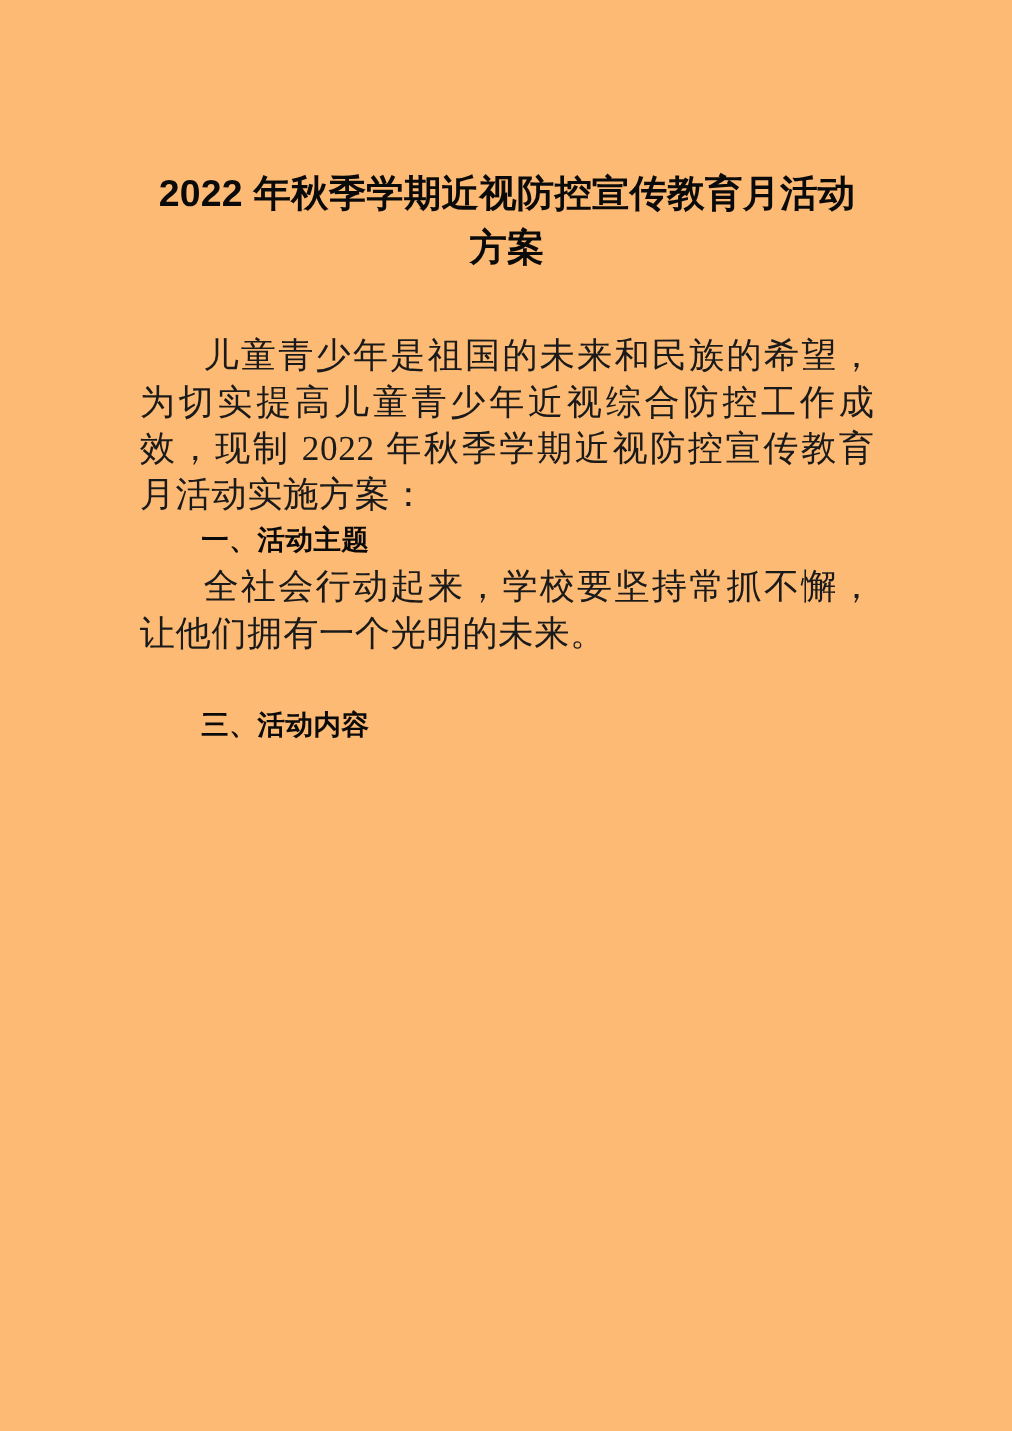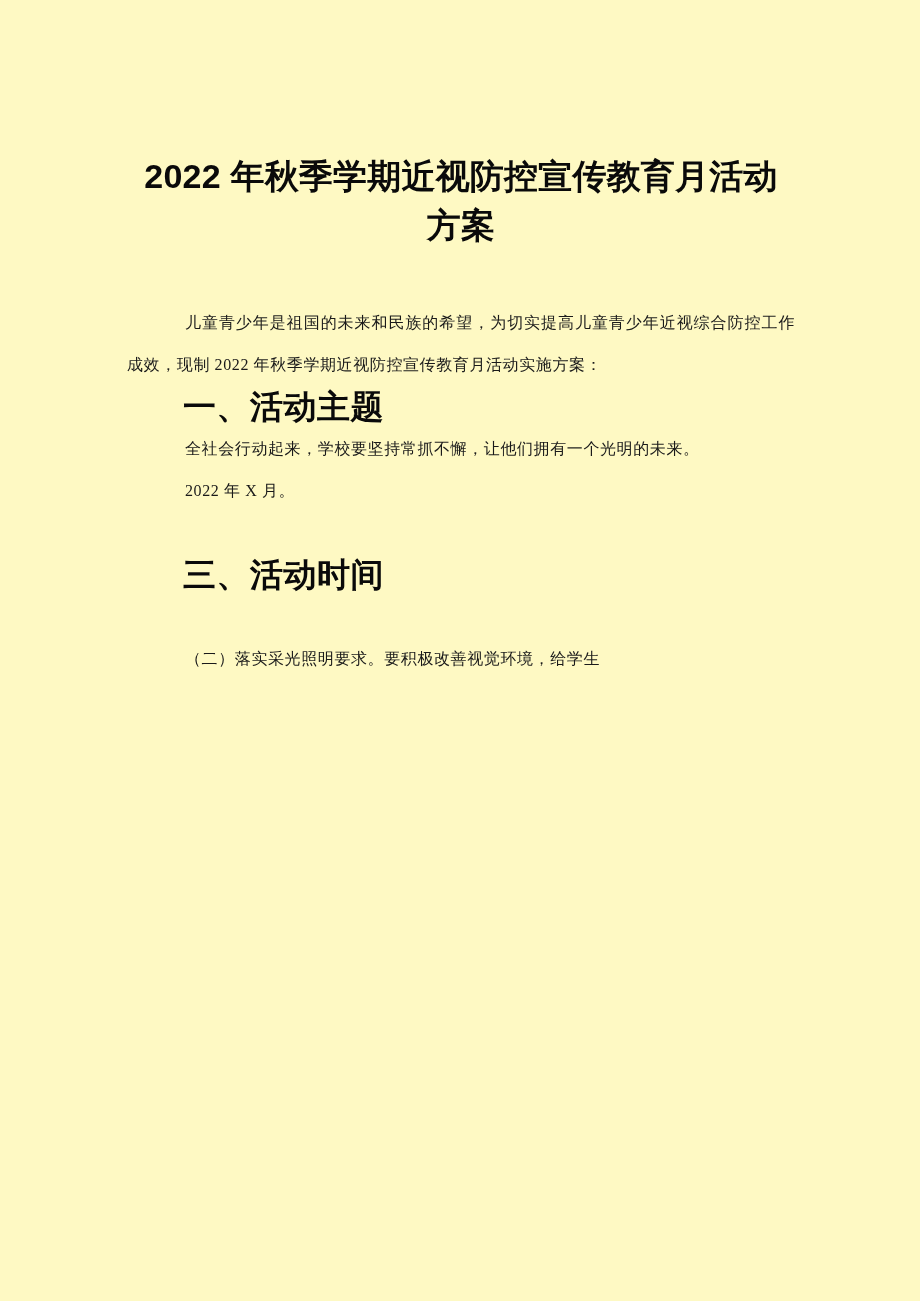--- a/index.html
+++ b/index.html
@@ -9,21 +9,21 @@
   }
   body {
     font-family: "Liberation Serif", "DejaVu Serif", serif;
     color: #000000;
     -webkit-font-smoothing: antialiased;
   }
   .page {
     position: relative;
     width: 920px;
     height: 1301px;
-    background: #fef9c3;
+    background: #fdba74;
     overflow: hidden;
     box-sizing: border-box;
   }
   .content {
     position: absolute;
     left: 127px;
     top: 0;
     width: 668px;
   }
 
@@ -36,37 +36,37 @@
     text-align: center;
     letter-spacing: 0.2px;
     margin: 0;
     padding-top: 152px;
     color: #0a0a0a;
   }
 
   
   .para {
     font-family: "Liberation Serif", "DejaVu Serif", serif;
-    font-size: 16px;
+    font-size: 32px;
     line-height: 42px;
     text-align: justify;
     text-justify: inter-ideograph;
     margin: 0;
     color: #1a1a1a;
     letter-spacing: 0.6px;
   }
   .para.indent {
     text-indent: 58px;
   }
 
   
   .section-heading {
     font-family: "Liberation Sans", "DejaVu Sans", sans-serif;
     font-weight: bold;
-    font-size: 33px;
+    font-size: 25px;
     line-height: 42px;
     margin: 0;
     text-indent: 56px;
     color: #0a0a0a;
     letter-spacing: 0.5px;
   }
 
   
   .gap-title-body { height: 52px; }
   .gap-line { height: 42px; }
@@ -82,25 +82,23 @@
       <span>方案</span>
     </h1>
 
     <div class="gap-title-body"></div>
 
     <p class="para indent">儿童青少年是祖国的未来和民族的希望，为切实提高儿童青少年近视综合防控工作成效，现制 2022 年秋季学期近视防控宣传教育月活动实施方案：</p>
 
     <h2 class="section-heading">一、活动主题</h2>
     <p class="para indent">全社会行动起来，学校要坚持常抓不懈，让他们拥有一个光明的未来。</p>
 
-    <p class="para indent">2022 年 X 月。</p>
 
     <div class="gap-line"></div>
 
-    <h2 class="section-heading">三、活动时间</h2>
+    <h2 class="section-heading">三、活动内容</h2>
 
 
     <div class="gap-line"></div>
 
-    <p class="para indent">（二）落实采光照明要求。要积极改善视觉环境，给学生</p>
 
   </div>
 </div>
 
 </body></html>

